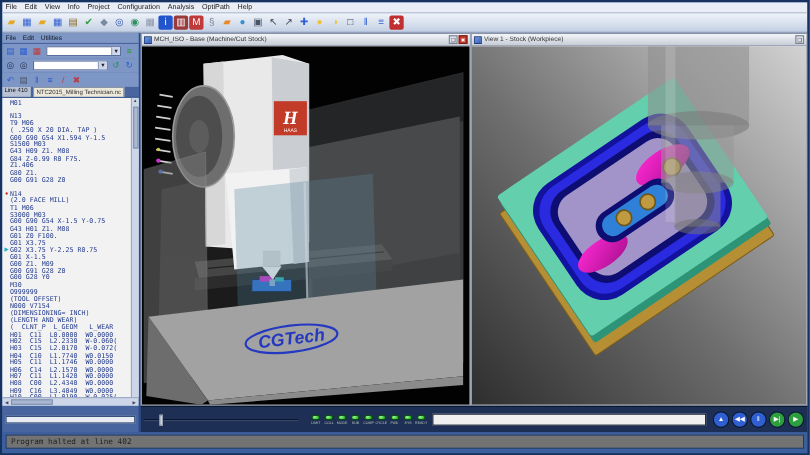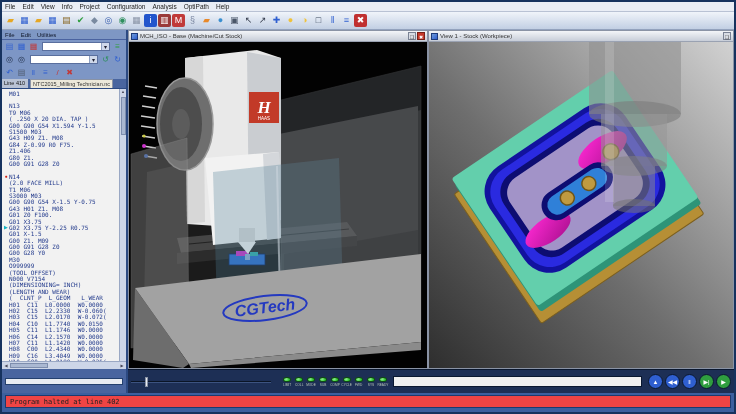--- a/index.html
+++ b/index.html
@@ -97,21 +97,21 @@
   .led-label { font-size:4px; color:#b9c6b9; transform:scale(0.8); white-space:nowrap; }
   .progress-field { flex:1; height:11px; background:#f0f0f0; border:1px solid #0a1830;
                     margin:0 4px; }
   .play-buttons { display:flex; }
   .pbtn { width:15px; height:15px; border-radius:50%; margin-left:2px; color:#fff;
           font-size:6px; line-height:15px; text-align:center; border:1px solid #0a1830;
           white-space:nowrap; overflow:hidden; }
 
   
   .statusbar { height:19px; background:#3c5f9e; padding:2px 3px; }
-  .status-field { height:13px; background:#ef4444; border:1px solid #1d3a6e;
+  .status-field { height:13px; background:#737373; border:1px solid #1d3a6e;
                   font-family:"DejaVu Sans Mono", monospace; font-size:7px; color:#222;
                   padding:2px 0 0 4px; }
 </style>
 </head>
 <body>
 
 <div class="app">
 
   <div class="menubar">
     <div class="menu-items" style="display:flex">

